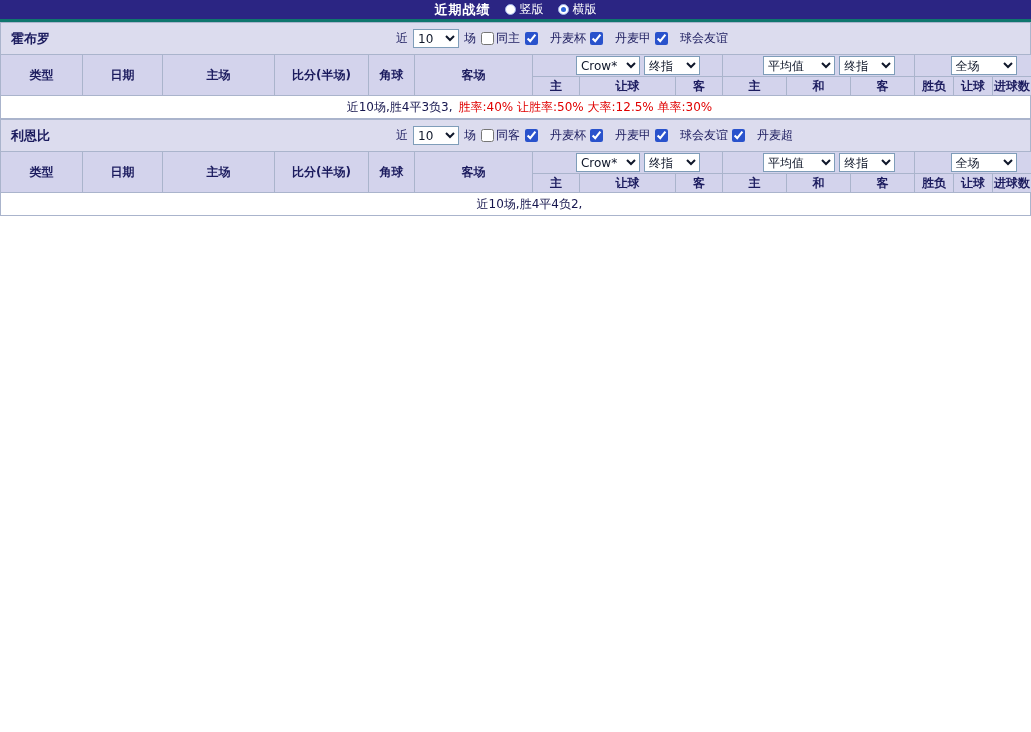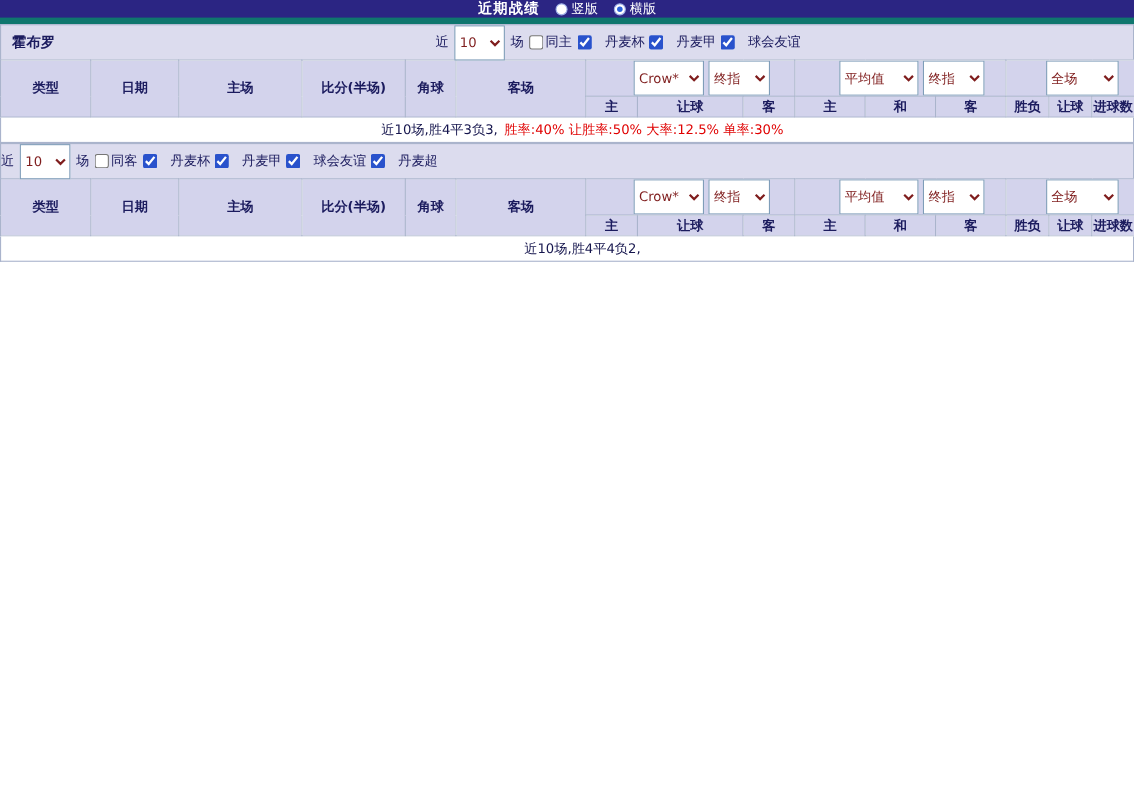--- a/index.html
+++ b/index.html
@@ -6,21 +6,21 @@
   html,body { width:1031px; }
   body {
     font-family: "DejaVu Sans", "Liberation Sans", sans-serif;
     font-size: 12px; color: #222; background: #fff;
     width: 1031px; height: 732px; overflow: hidden;
   }
   
   .titlebar {
     height: 22px; background: #2b2583; color: #fff;
     display: flex; align-items: center; justify-content: center; gap: 14px;
-    border-bottom: 6px solid #0f766e;
+    border-bottom: 3px solid #0f766e;
   }
   .titlebar .title { font-weight: bold; font-size: 13px; letter-spacing: 1px; }
   .radio-opt { display: inline-flex; align-items: center; gap: 4px; cursor: pointer; color:#fff;font-family:Liberation Serif, serif; }
   .radio-circle {
     width: 11px; height: 11px; border-radius: 50%;
     background: #fff; border: 1px solid #9fb0e8; position: relative; display:inline-block;
   }
   .radio-circle.checked::after {
     content:""; position:absolute; left:2px; top:2px; width:5px; height:5px;
     border-radius:50%; background:#2b62d9;
@@ -31,22 +31,22 @@
     border: 1px solid #aab4cc; border-bottom: none;
     display: flex; align-items: center;
   }
   .team-name { width: 395px; padding-left: 10px; font-weight: bold; font-size: 13px; color: #1b1b5e; }
   .filters { display: flex; align-items: center; gap: 5px; color: #1b1b5e; }
   .filters .chk { display: inline-flex; align-items: center; gap: 2px; cursor: pointer; }
   .league-filters { display: inline-flex; align-items: center; gap: 2px; }
   .league-filters .chk { margin-right: 2px; gap: 12px; }
   input[type="checkbox"] { width: 13px; height: 13px; accent-color: #2952cc; }
   select {
-    font-family: inherit; font-size: 12px; height: 32px;
-    background: #fff; border: 1px solid #7f9db9; color: #7f1d1d;
+    font-family: inherit; font-size: 12px; height: 19px;
+    background: #fff; border: 1px solid #7f9db9; color: #0f172a;
   }
   .count-select { width: 46px; }
   .sel-book { width: 64px; } .sel-stage { width: 56px; }
   .sel-avg { width: 72px; } .sel-scope { width: 66px; }
   
   table { border-collapse: collapse; table-layout: fixed; width: 1031px; }
   th, td {
     border: 1px solid #aab4cc; text-align: center; padding: 0;
     overflow: hidden; white-space: nowrap;
   }
@@ -157,20 +157,21 @@
     <tbody></tbody>
   </table>
   <div class="summary">
     <span class="pre">近10场,胜4平3负3,</span>
     <span class="rates">胜率:40% 让胜率:50% 大率:12.5% 单率:30%</span>
   </div>
 </section>
 
 <section>
   <div class="sec-bar">
+    <div class="team-name">利恩比</div>
     <div class="filters">
       <span>近</span>
       <select class="count-select"><option>10</option></select>
       <span>场</span>
       <label class="chk">
         <input type="checkbox" style="">
         <span>同客</span>
       </label>
       <span class="league-filters">
           <label class="chk">

